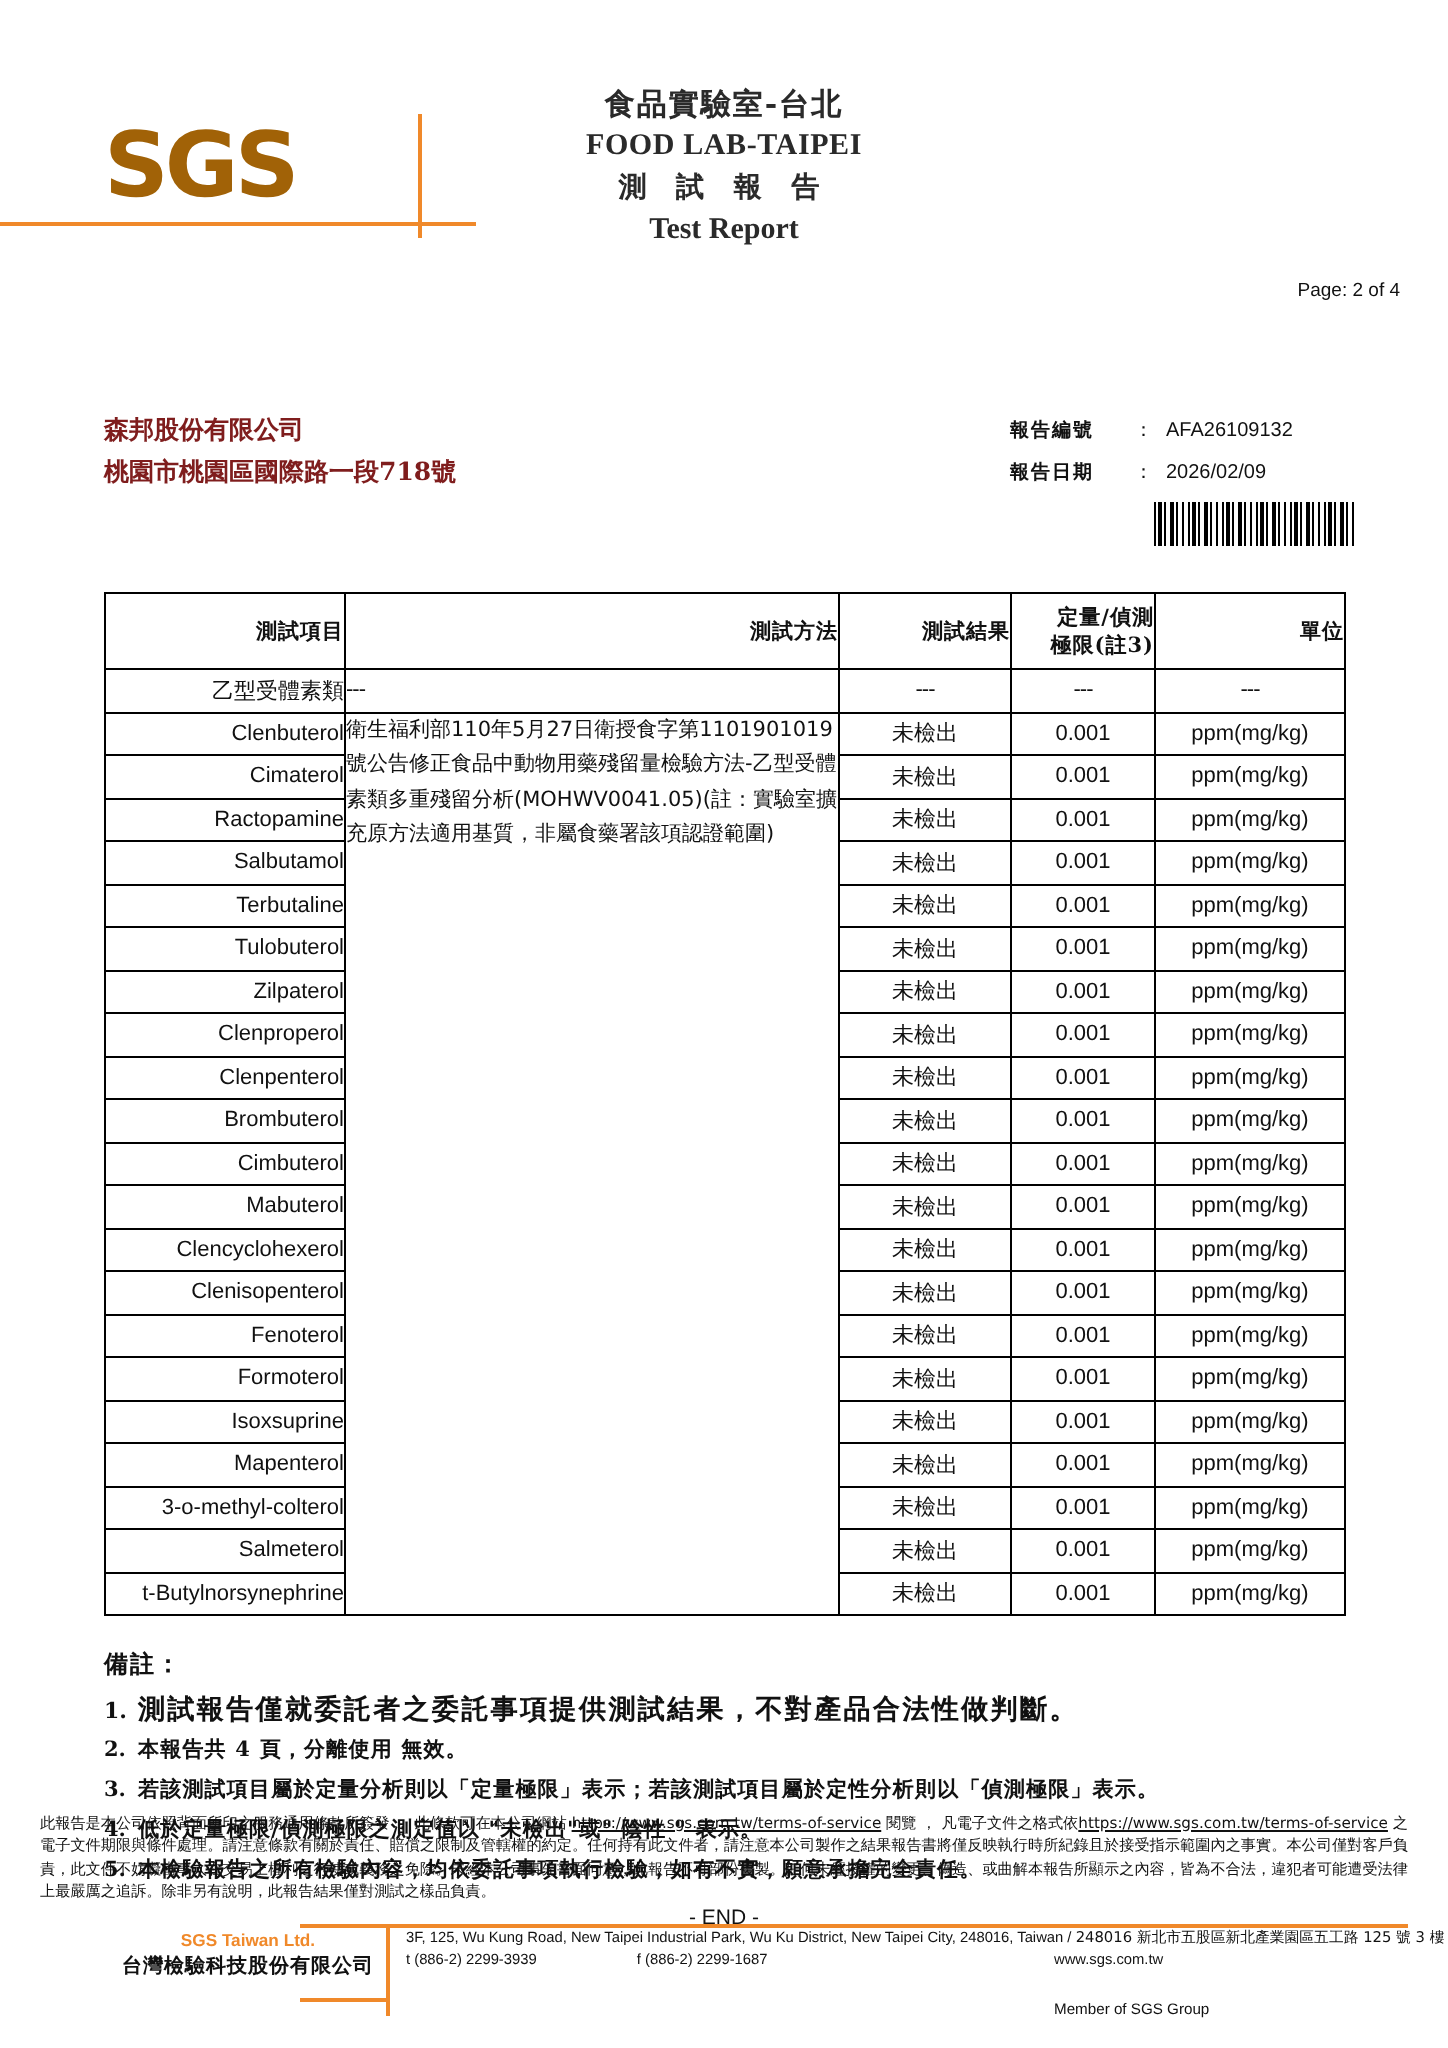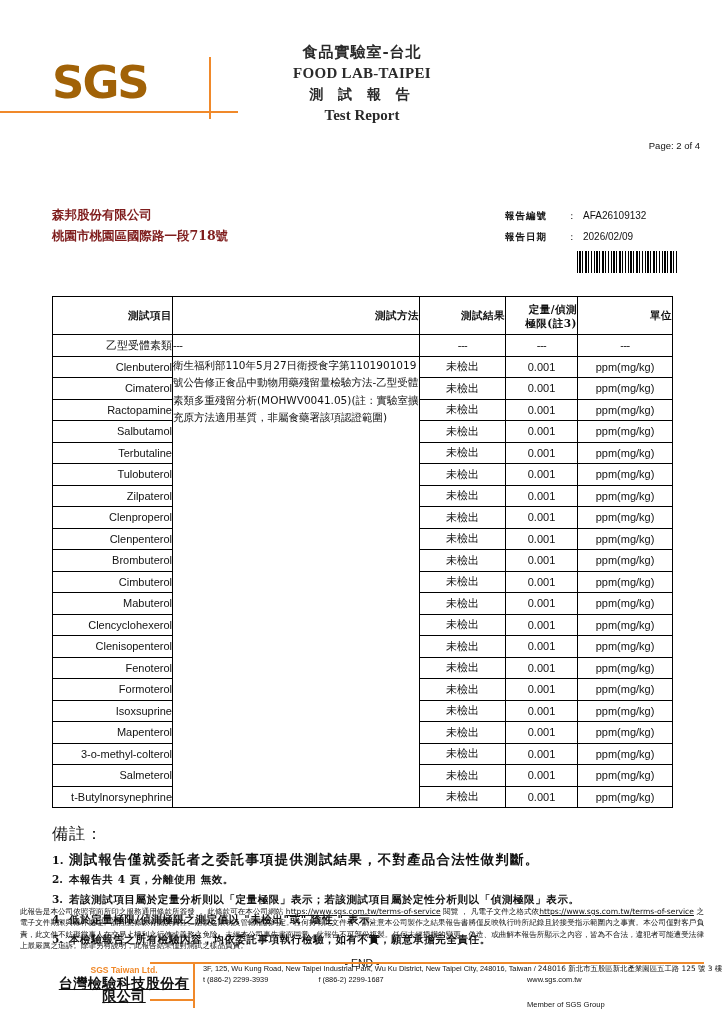--- a/index.html
+++ b/index.html
@@ -98,42 +98,42 @@
   td.method-cell {
     vertical-align: top; text-align: left; padding: 2px 3px 0 5px;
     font-family: "DejaVu Sans", sans-serif;
     font-size: 10.5px; line-height: 17.5px;
   }
   td.method-dash { text-align: left; padding-left: 5px; font-size: 11px; }
   .dash { letter-spacing: -.5px; }
 
   
   .notes { margin: 16px 52px 0 52px; font-family: "DejaVu Serif", serif; color: #111; }
-  .notes .hd { font-size: 16px; font-weight: normal; letter-spacing: 1px; margin-bottom: 6px; }
+  .notes .hd { font-size: 12px; font-weight: bold; letter-spacing: 1px; margin-bottom: 6px; }
   .note { display: flex; align-items: baseline; margin-bottom: 4px; }
   .note .n { width: 17px; flex: 0 0 17px; font-size: 10.5px; font-weight: bold; }
   .note .tx { font-size: 10.5px; font-weight: bold; letter-spacing: .6px; line-height: 16px; }
   .note.big .n { font-size: 11px; }
   .note.big .tx { font-size: 13.5px; letter-spacing: 1.2px; }
   .end { text-align: center; font-size: 10.5px; margin-top: 10px; font-family: "Liberation Sans", sans-serif; }
 
   
   .footer { position: absolute; left: 0; bottom: 0; width: 724px; }
   .disclaimer {
     margin: 0 20px; font-family: "DejaVu Sans", sans-serif;
     font-size: 7.6px; line-height: 11.6px; color: #111; text-align: justify;
   }
   .disclaimer .u { text-decoration: underline; }
   .fbar { position: relative; margin-top: 10px; height: 62px; }
   .fline-h { position: absolute; left: 150px; top: 0; width: 554px; height: 1.5px; background: #f0892a; }
   .fline-h2 { position: absolute; left: 150px; top: 37px; width: 44px; height: 1.5px; background: #f0892a; }
   .fline-v { position: absolute; left: 193px; top: 0; width: 1.5px; height: 46px; background: #f0892a; }
   .sgs-tw { position: absolute; left: 58px; top: 2px; width: 132px; text-align: center; }
   .sgs-tw .en { color: #f0892a; font-size: 8.6px; font-weight: bold; line-height: 13px; }
-  .sgs-tw .cn { font-family: "DejaVu Serif", serif; font-weight: bold; font-size: 14px; letter-spacing: .5px; line-height: 13px; color: #111; text-decoration: underline; }
+  .sgs-tw .cn { font-family: "DejaVu Serif", serif; font-weight: bold; font-size: 10px; letter-spacing: .5px; line-height: 13px; color: #111; }
   .addr { position: absolute; left: 203px; top: 1px; font-size: 7.4px; line-height: 12px; color: #111; white-space: nowrap; }
   .addr .cn { font-family: "DejaVu Sans", sans-serif; }
   .ph { position: absolute; left: 203px; top: 13px; font-size: 7.4px; color: #111; }
   .ph .fax { display: inline-block; margin-left: 48px; }
   .web { position: absolute; left: 527px; top: 13px; font-size: 7.4px; color: #111; }
   .member { position: absolute; left: 527px; top: 38px; font-size: 7.6px; color: #111; }
 </style>
 </head>
 <body>
 

